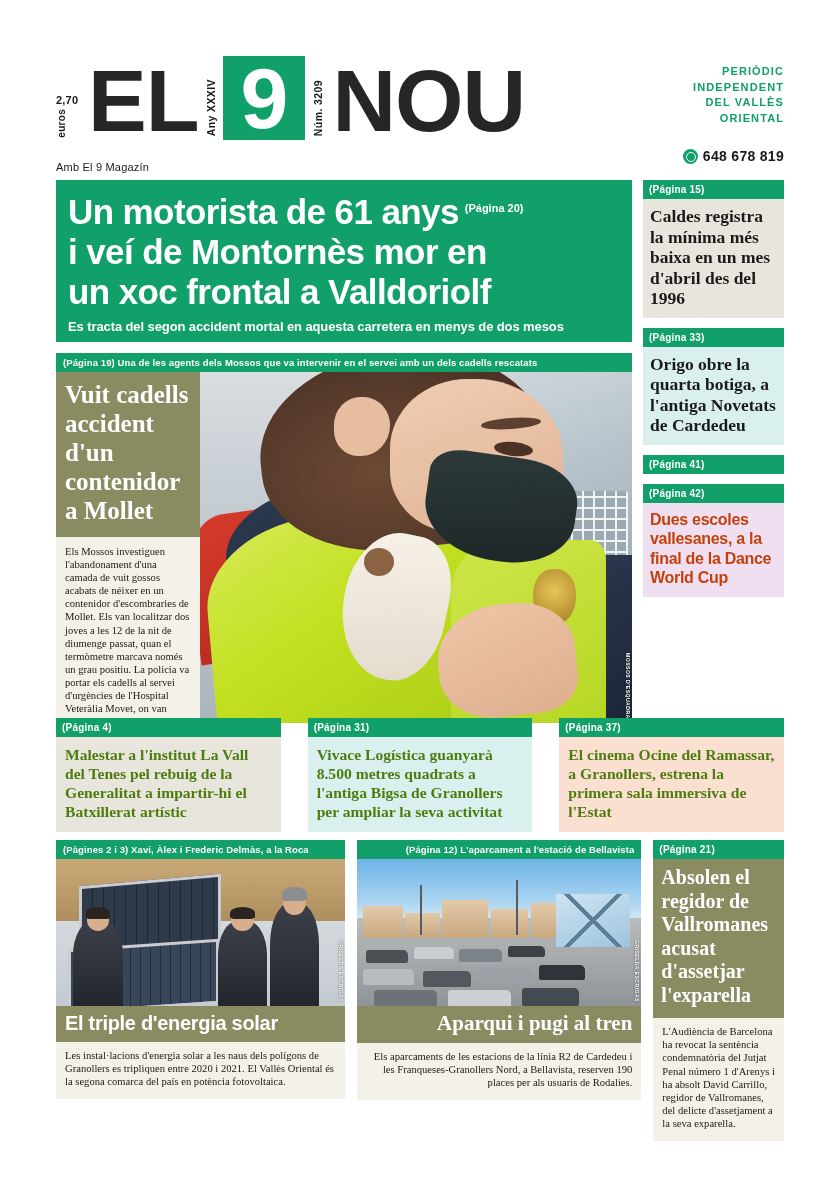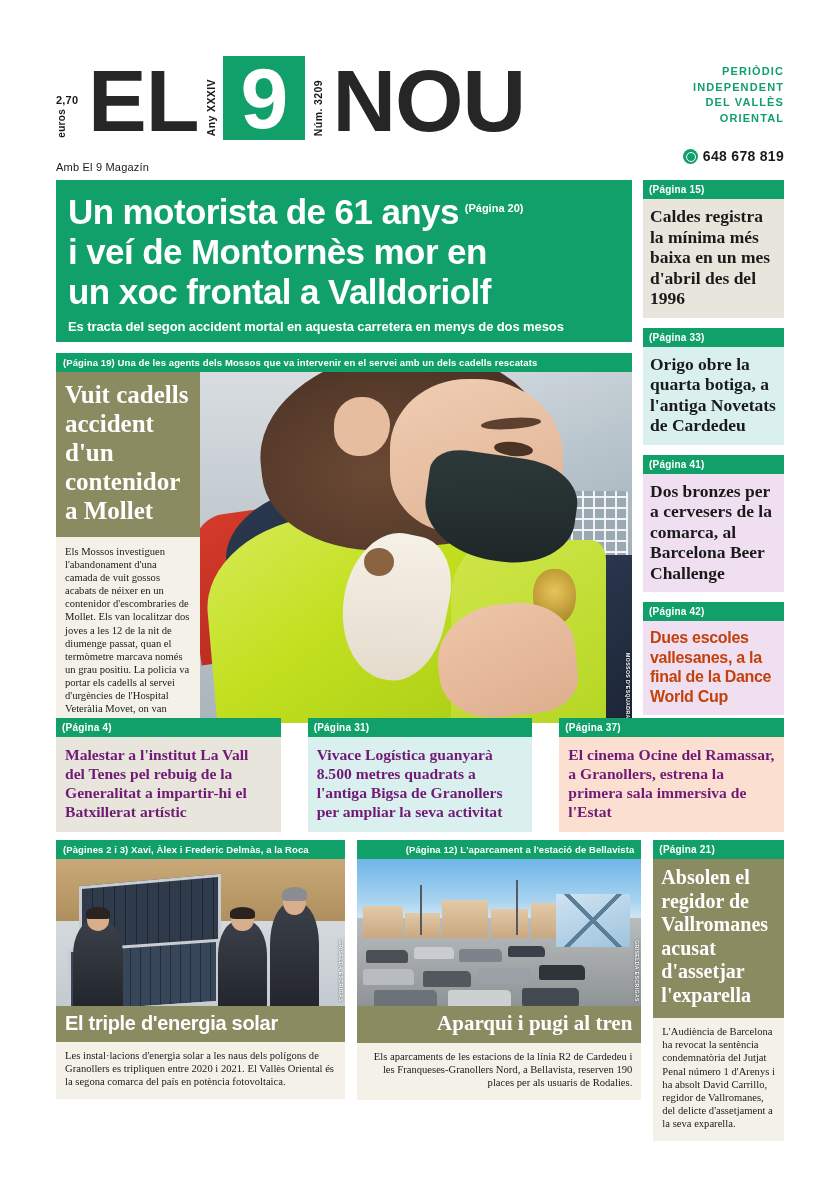--- a/index.html
+++ b/index.html
@@ -314,21 +314,21 @@
     display: flex;
     gap: 27px;
   }
   .teaser { width: 235px; }
   .teaser-body {
     padding: 8px 9px 11px 9px;
     font-family: "Liberation Serif", serif;
     font-weight: bold;
     font-size: 15.6px;
     line-height: 19px;
-    color: #701a75;
+    color: #4d7c0f;
   }
 
   
   .bottom {
     position: absolute;
     left: 56px;
     top: 840px;
     width: 728px;
     display: flex;
     gap: 12px;
@@ -611,23 +611,20 @@
 
     <div class="rail-item">
       <div class="tagbar">(Página 33)</div>
       <div class="rail-body" style="background:#d9f0ee">
         <div class="rail-h-serif">Origo obre la quarta botiga, a l'antiga Novetats de Cardedeu</div>
       </div>
     </div>
 
     <div class="rail-item">
       <div class="tagbar">(Página 41)</div>
-      <div class="rail-body" style="background:#f0dff0">
-        <div class="rail-h-serif">Dos bronzes per a cervesers de la comarca, al Barcelona Beer Challenge</div>
-      </div>
     </div>
 
     <div class="rail-item">
       <div class="tagbar">(Página 42)</div>
       <div class="rail-body" style="background:#f0dff0">
         <div class="rail-h-sans">Dues escoles vallesanes, a la final de la Dance World Cup</div>
       </div>
     </div>
 
   </div>

